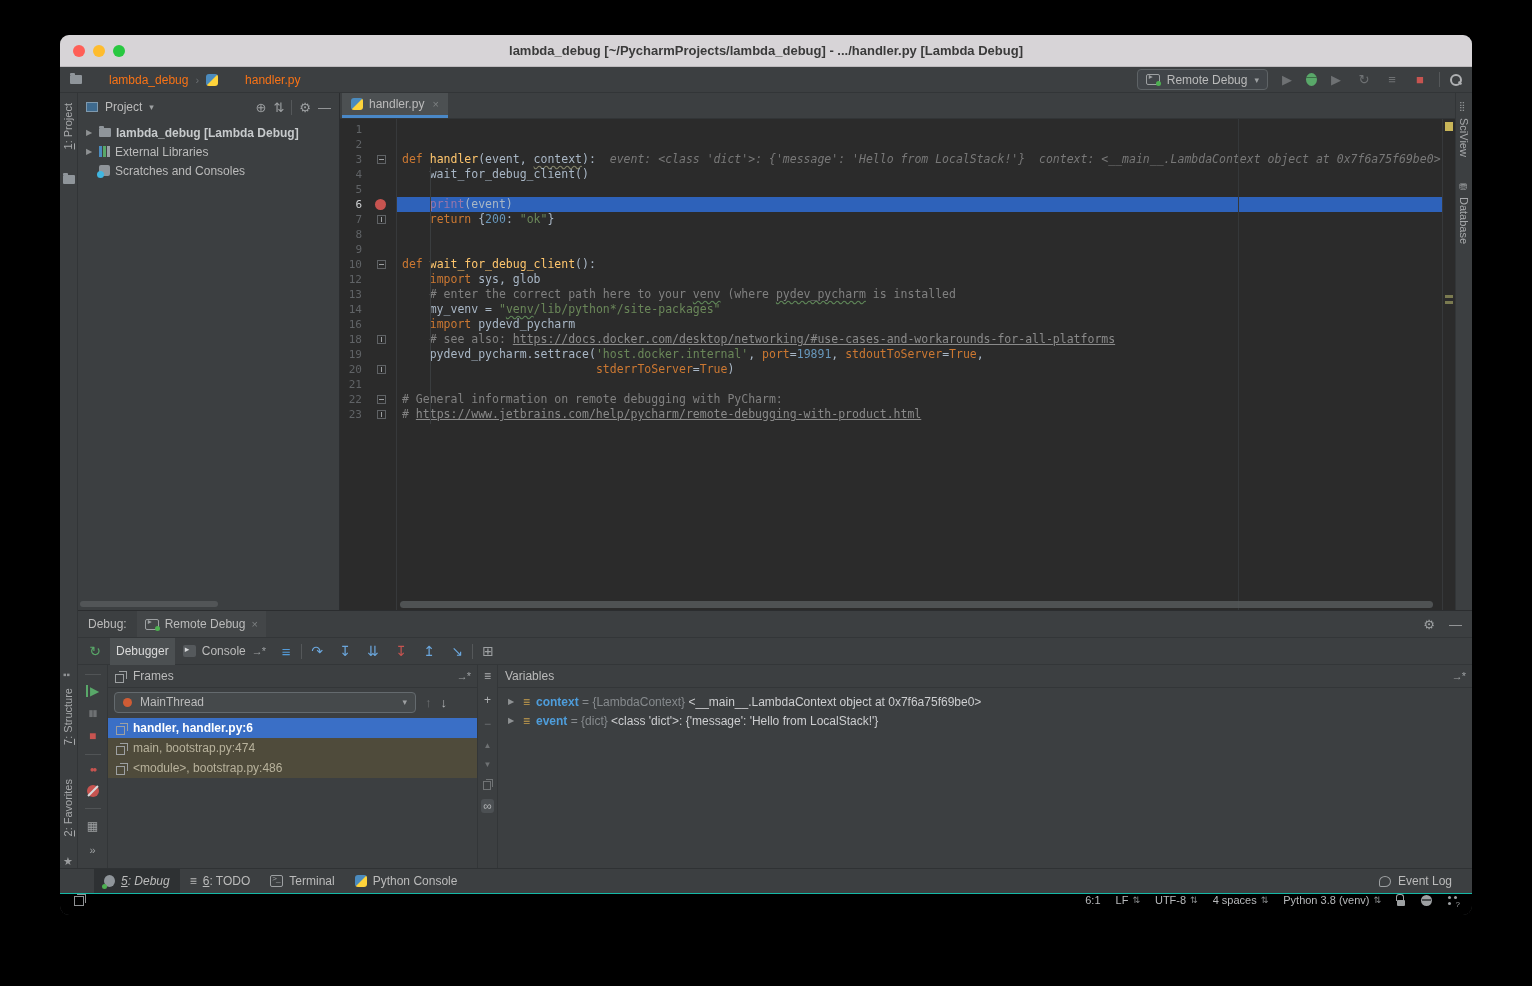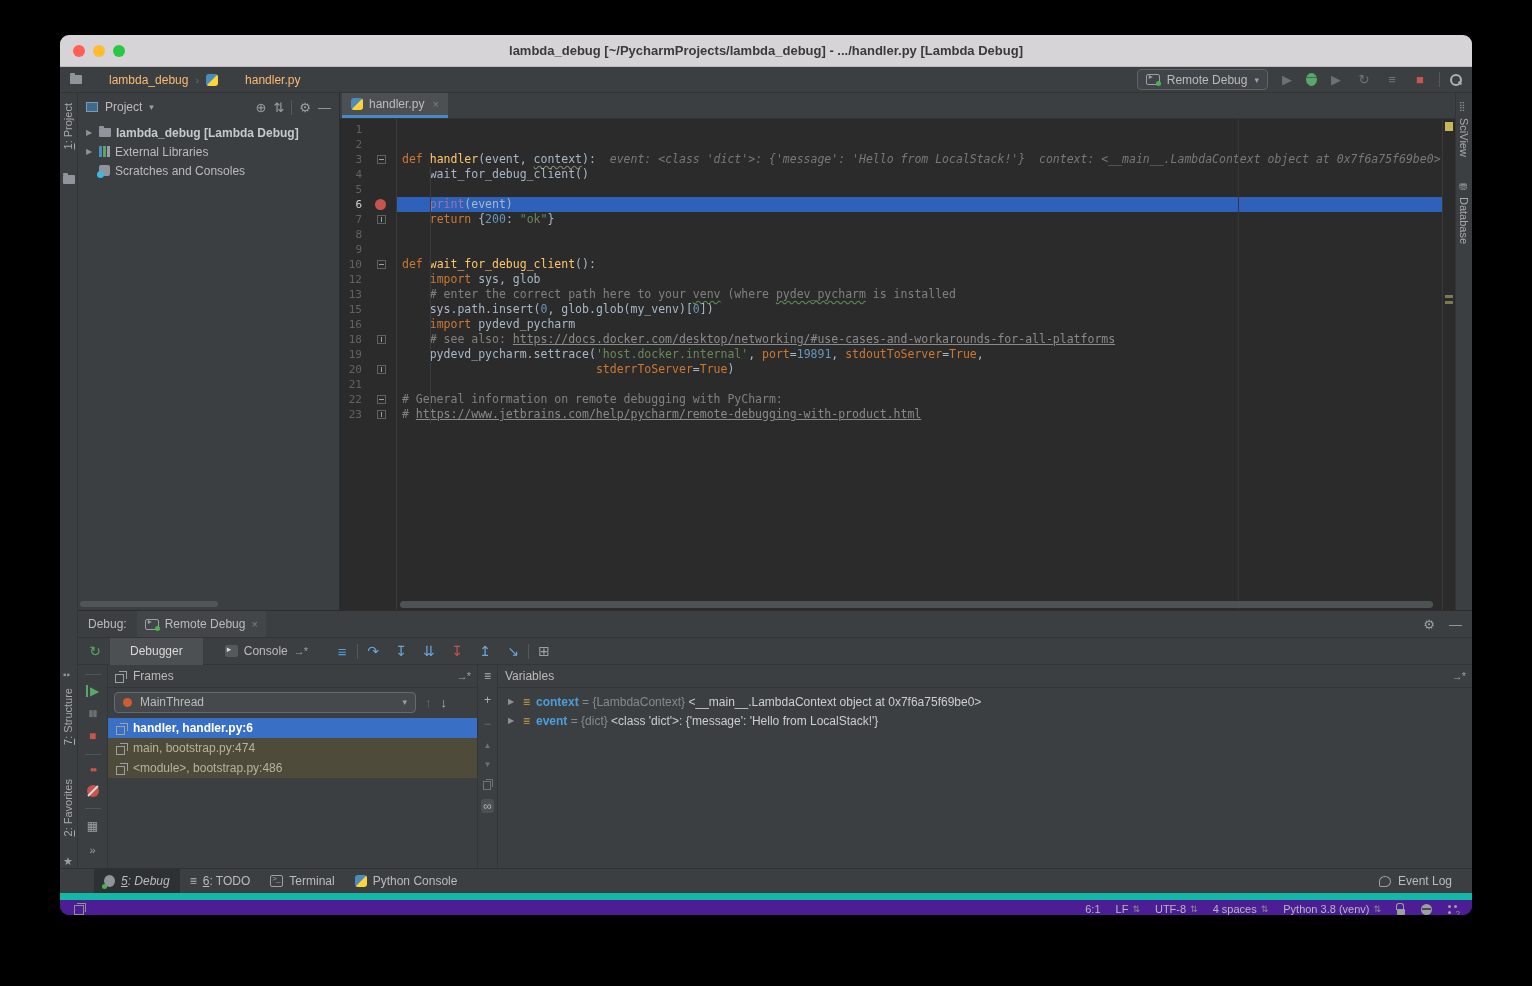--- a/index.html
+++ b/index.html
@@ -17,21 +17,21 @@
   .titlebar { height:32px; flex:none; background:#d7d4d7; position:relative; border-bottom:1px solid #bdbabd; }
   .traffic { position:absolute; left:13px; top:10px; display:flex; gap:8px; }
   .tl { width:12px; height:12px; border-radius:50%; }
   .tl.r { background:#ff5f57; } .tl.y { background:#febc2e; } .tl.g { background:#28c840; }
   .wtitle { text-align:center; line-height:31px; color:#3a3a3a; font-weight:bold; font-size:13px;
             white-space:nowrap; overflow:hidden; }
 
   
   .navbar { height:26px; flex:none; display:flex; align-items:center; padding:0 10px; gap:7px;
             background:#3c3f41; border-bottom:1px solid #323537; }
-  .crumb { display:flex; align-items:center; gap:6px; color:#fdba74;padding-left:20px; }
+  .crumb { display:flex; align-items:center; gap:6px; color:#f97316;padding-left:20px; }
   .crumbsep { color:#6b6f72; font-size:11px; }
   .nav-right { margin-left:auto; display:flex; align-items:center; gap:10px; }
   .runcfg { display:flex; align-items:center; gap:7px; height:21px; padding:0 8px;
             border:1px solid #5e6366; border-radius:4px; background:#414549; }
   .chev { font-size:9px; color:#9da0a2; }
   .nbtn { width:18px; text-align:center; font-size:13px; }
   .dim { color:#6e7173; } .grn { color:#59a869; } .red { color:#c75450; }
   .vsep { width:1px; height:15px; background:#55585a; }
 
   
@@ -146,21 +146,21 @@
 
   
   .debug { height:258px; flex:none; background:#3c3f41; border-top:1px solid #2b2d2f; display:flex; flex-direction:column; }
   .d-head { height:26px; flex:none; display:flex; align-items:center; gap:10px; padding:0 10px; }
   .d-tab { display:flex; align-items:center; gap:6px; height:26px; padding:0 8px; background:#434648; }
   .d-tab .x { color:#7d8082; font-size:11px; }
   .d-right { margin-left:auto; display:flex; align-items:center; gap:14px; }
   .d-toolbar { height:28px; flex:none; display:flex; align-items:center; gap:2px; padding-left:4px;
                border-top:1px solid #333638; border-bottom:1px solid #333638; }
   .dbtn { width:26px; text-align:center; font-size:14px; }
-  .dtab { height:27px; display:flex; align-items:center; gap:6px; padding:0 20px; }
+  .dtab { height:27px; display:flex; align-items:center; gap:6px; padding:0 6px; }
   .dtab.active { background:#4c5052; color:#dadada; }
   .pin { color:#9da0a2; font-size:11px; letter-spacing:-1px; }
   .ham { color:#549bd8; font-size:15px; font-weight:bold; }
   .blue { color:#6ba7dd; }
   .d-content { flex:1; display:flex; min-height:0; }
   .dstrip { width:30px; flex:none; border-right:1px solid #333638; display:flex; flex-direction:column; align-items:center; padding-top:9px; }
   .dstrip > * { margin-bottom:11px; }
   .dsep { width:16px; height:1px; background:#515456; margin-bottom:10px; }
   .g-resume { color:#59a869; font-size:12px; border-left:2px solid #59a869; padding-left:2px; line-height:12px; }
 
@@ -192,22 +192,22 @@
   .vgrey { color:#868a8d; }
   .vval { color:#cdced0; }
 
   
   .toolbar-bottom { height:25px; flex:none; background:#3c3f41; border-top:1px solid #2f3234;
                     display:flex; align-items:center; padding-left:34px; }
   .bitem { display:flex; align-items:center; gap:6px; height:25px; padding:0 10px; color:#bbbbbb; }
   .bitem.active { background:#2e3133;font-style:italic; }
   .eventlog { margin-left:auto; margin-right:20px; display:flex; align-items:center; gap:7px; }
 
-  .statusbar { height:22px; flex:none; background:#4c1d95; border-top:7px solid #14b8a6;
-               display:flex; align-items:flex-end; padding:0 14px; font-size:11px; color:#b7b9bb; }
+  .statusbar { height:22px; flex:none; background:#000000; border-top:1px solid #14b8a6;
+               display:flex; align-items:flex-start; padding:0 14px; font-size:11px; color:#b7b9bb; }
   .st-right { margin-left:auto; display:flex; align-items:center; gap:15px; }
   .st-item { display:flex; align-items:center; gap:4px; }
   .dd { font-size:9px; color:#8b8e90; }
 </style>
 </head>
 <body>
 
 <div id="stage">
   <div class="window">
 
@@ -305,21 +305,21 @@
                   <div class="cl"><span class="lnum">3</span><span class="lfold"><span class="fms"></span></span><span class="ltext"><span class="kw">def </span><span class="fn">handler</span><span class="pl">(event, </span><span class="pl unused">context</span><span class="pl">):</span><span class="hint">  event: &lt;class 'dict'&gt;: {'message': 'Hello from LocalStack!'}  context: &lt;__main__.LambdaContext object at 0x7f6a75f69be0&gt;</span></span></div>
                   <div class="cl"><span class="lnum">4</span><span class="lfold"></span><span class="ltext"><span class="pl">    wait_for_debug_client()</span></span></div>
                   <div class="cl"><span class="lnum">5</span><span class="lfold"></span><span class="ltext"></span></div>
                   <div class="cl exec"><span class="lnum">6</span><span class="lfold"><span class="bp"></span></span><span class="ltext"><span class="pl">    </span><span class="bi">print</span><span class="pl">(event)</span></span></div>
                   <div class="cl"><span class="lnum">7</span><span class="lfold"><span class="fme"></span></span><span class="ltext"><span class="pl">    </span><span class="kw">return </span><span class="pl">{</span><span class="nu">200</span><span class="pl">: </span><span class="st">"ok"</span><span class="pl">}</span></span></div>
                   <div class="cl"><span class="lnum">8</span><span class="lfold"></span><span class="ltext"></span></div>
                   <div class="cl"><span class="lnum">9</span><span class="lfold"></span><span class="ltext"></span></div>
                   <div class="cl"><span class="lnum">10</span><span class="lfold"><span class="fms"></span></span><span class="ltext"><span class="kw">def </span><span class="fn">wait_for_debug_client</span><span class="pl">():</span></span></div>
                   <div class="cl"><span class="lnum">12</span><span class="lfold"></span><span class="ltext"><span class="pl">    </span><span class="kw">import </span><span class="pl">sys, glob</span></span></div>
                   <div class="cl"><span class="lnum">13</span><span class="lfold"></span><span class="ltext"><span class="pl">    </span><span class="com"># enter the correct path here to your </span><span class="com sp">venv</span><span class="com"> (where </span><span class="com sp">pydev_pycharm</span><span class="com"> is installed</span></span></div>
-                  <div class="cl"><span class="lnum">15</span><span class="lfold"></span><span class="ltext"><span class="pl">    sys.path.insert(</span><span class="nu">0</span><span class="pl">, glob.glob(my_venv)[</span><span class="nu">0</span><span class="pl">])</span></span></div>
+                  <div class="cl"><span class="lnum">14</span><span class="lfold"></span><span class="ltext"><span class="pl">    my_venv = </span><span class="st">"</span><span class="st sp">venv</span><span class="st">/lib/python*/site-packages"</span></span></div>
                   <div class="cl"><span class="lnum">16</span><span class="lfold"></span><span class="ltext"><span class="pl">    </span><span class="kw">import </span><span class="pl">pydevd_pycharm</span></span></div>
                   <div class="cl"><span class="lnum">18</span><span class="lfold"><span class="fme"></span></span><span class="ltext"><span class="pl">    </span><span class="com"># see also: </span><span class="lnk">https://docs.docker.com/desktop/networking/#use-cases-and-workarounds-for-all-platforms</span></span></div>
                   <div class="cl"><span class="lnum">19</span><span class="lfold"></span><span class="ltext"><span class="pl">    pydevd_pycharm.settrace(</span><span class="st">'host.docker.internal'</span><span class="pl">, </span><span class="par">port</span><span class="pl">=</span><span class="nu">19891</span><span class="pl">, </span><span class="par">stdoutToServer</span><span class="pl">=</span><span class="kw">True</span><span class="pl">,</span></span></div>
                   <div class="cl"><span class="lnum">20</span><span class="lfold"><span class="fme"></span></span><span class="ltext"><span class="pl">                            </span><span class="par">stderrToServer</span><span class="pl">=</span><span class="kw">True</span><span class="pl">)</span></span></div>
                   <div class="cl"><span class="lnum">21</span><span class="lfold"></span><span class="ltext"></span></div>
                   <div class="cl"><span class="lnum">22</span><span class="lfold"><span class="fms"></span></span><span class="ltext"><span class="com"># General information on remote debugging with PyCharm:</span></span></div>
                   <div class="cl"><span class="lnum">23</span><span class="lfold"><span class="fme"></span></span><span class="ltext"><span class="com"># </span><span class="lnk">https://www.jetbrains.com/help/pycharm/remote-debugging-with-product.html</span></span></div>
                 </div>
               <div class="gutterline"></div>
               <div class="indentguide"></div>

